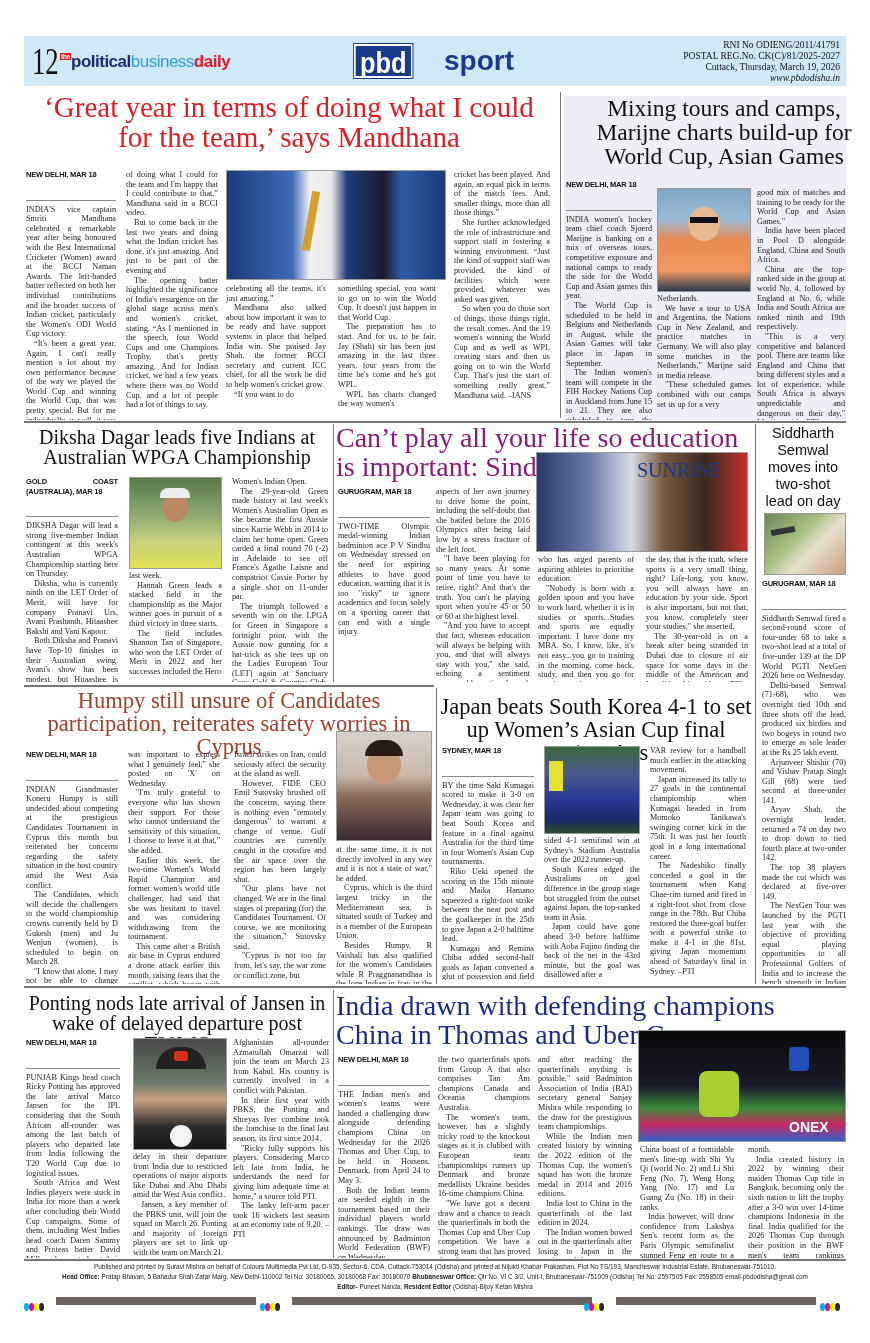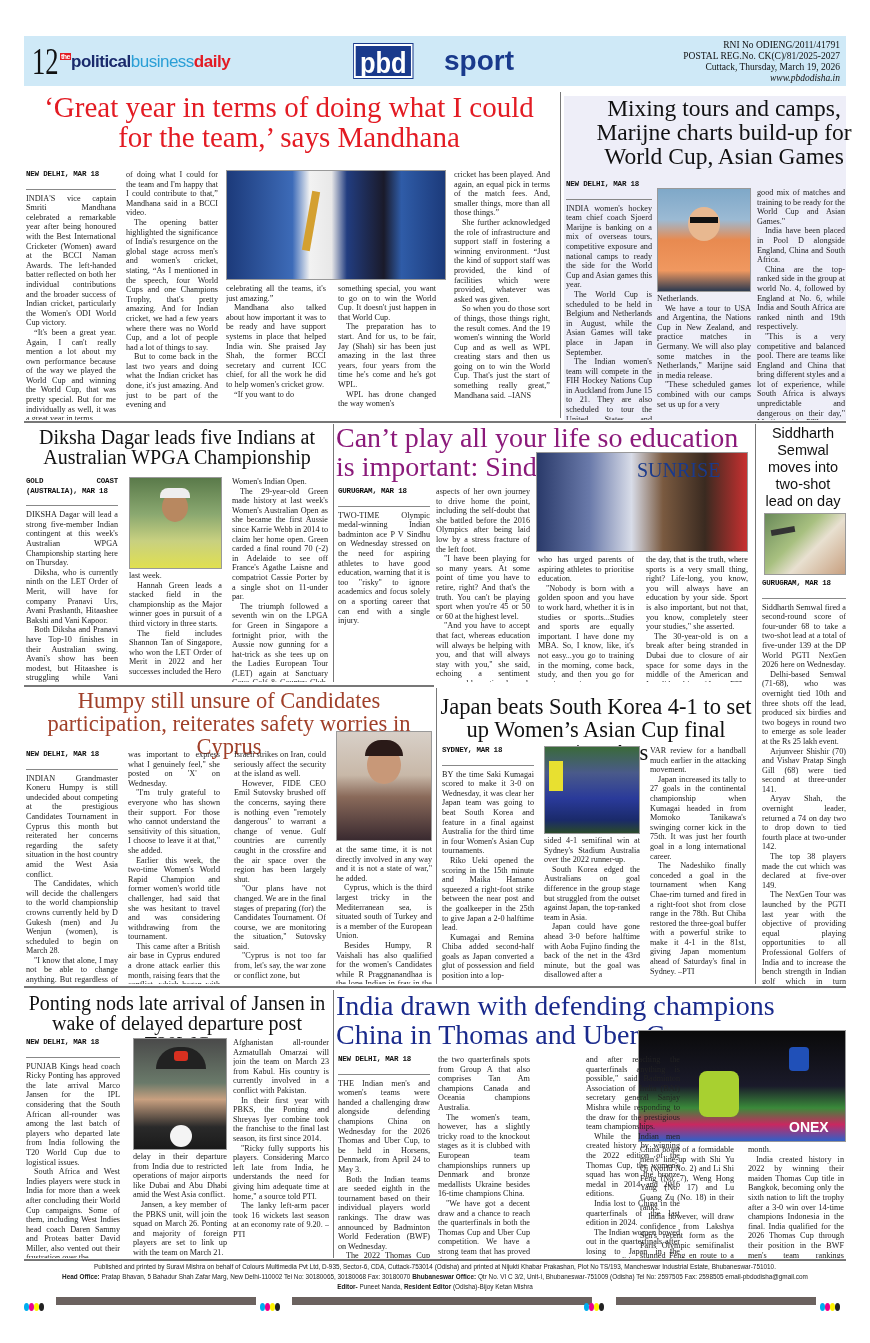--- a/index.html
+++ b/index.html
@@ -8,21 +8,21 @@
 .masthead{left:24px;top:36px;width:822px;height:50px;background:#cfe9f7}
 .pgnum{left:8px;top:6px;font-size:38px;font-family:"Liberation Serif",serif;line-height:38px;color:#111;transform:scaleX(.7);transform-origin:left}
 .brand{left:36px;top:16px;font-family:"Liberation Sans",sans-serif;font-weight:bold;font-size:17px;letter-spacing:-.5px}
 .brand .the{font-size:7px;background:#e31b23;color:#fff;padding:0 1px;position:relative;top:-8px}
 .brand .pol{color:#1a2a6c}.brand .bus{color:#2a9fd6;font-weight:normal}.brand .dly{color:#e31b23}
 .pbdlogo{left:330px;top:8px;height:34px;background:#1a3a8c;color:#fff;font-family:"Liberation Sans",sans-serif;font-weight:bold;font-size:30px;line-height:34px;padding:0 5px;border:2px solid #fff;outline:1px solid #1a3a8c;transform:scaleX(.85);transform-origin:left}
 .sport{left:420px;top:8px;color:#1a3a8c;font-family:"Liberation Sans",sans-serif;font-weight:bold;font-size:28px;line-height:34px}
 .reg{right:6px;top:4px;text-align:right;font-size:9.5px;line-height:11px;font-family:"Liberation Serif",serif;color:#111}
 .reg .web{font-style:italic}
 .hl{font-family:"Liberation Serif",serif;line-height:1.02;text-align:center}
-.dateline{font-family:Liberation Mono, monospace;font-weight:bold;font-size:7.5px;color:#111;border-bottom:1px solid #888;padding-bottom:9px;margin-bottom:4px;letter-spacing:-.2px}
+.dateline{font-family:Liberation Sans, sans-serif;font-weight:bold;font-size:7.5px;color:#111;border-bottom:1px solid #888;padding-bottom:20px;margin-bottom:4px;letter-spacing:-.2px}
 .col{font-size:8.2px;line-height:9.6px;text-align:justify;color:#222;overflow:hidden}
 .col p{text-indent:8px}
 .col p.first{text-indent:0}
 .photo{border:1px solid #999;overflow:hidden}
 .rule{height:1.5px;background:#777}
 .vrule{width:1px;background:#777}
 .footer{left:24px;top:1262px;width:822px;text-align:center;font-family:"Liberation Sans",sans-serif;font-size:6.4px;line-height:10px;color:#222}
 .footer b{font-weight:bold}
 .regbar{top:1297px;height:8px;background:#6b625f}
 .dot{width:5px;height:8px;border-radius:50%;display:inline-block;margin-right:0}
@@ -47,35 +47,35 @@
 
 <div class="abs hl" style="left:24px;top:93px;width:530px;font-size:29px;color:#e31b23;">‘Great year in terms of doing what I could for the team,’ says Mandhana</div>
 <div class="abs" style="left:26px;top:170px;width:530px;height:250px;">
   <div class="abs col" style="left:0;top:0;width:90px;height:250px;">
     <div class="dateline">NEW DELHI, MAR 18</div>
     <p class="first">INDIA'S vice captain Smriti Mandhana celebrated a remarkable year after being honoured with the Best International Cricketer (Women) award at the BCCI Naman Awards. The left-handed batter reflected on both her individual contributions and the broader success of Indian cricket, particularly the Women's ODI World Cup victory.</p>
     <p>“It's been a great year. Again, I can't really mention a lot about my own performance because of the way we played the World Cup and winning the World Cup, that was pretty special. But for me individually as well, it was a great year in terms</p>
   </div>
   <div class="abs col" style="left:100px;top:0;width:92px;height:250px;">
     <p class="first">of doing what I could for the team and I'm happy that I could contribute to that,” Mandhana said in a BCCI video.</p>
+    <p>But to come back in the last two years and doing what the Indian cricket has done, it's just amazing. And just to be part of the evening and</p>
     <p>The opening batter highlighted the significance of India's resurgence on the global stage across men's and women's cricket, stating, “As I mentioned in the speech, four World Cups and one Champions Trophy, that's pretty amazing. And for Indian cricket, we had a few years where there was no World Cup, and a lot of people had a lot of things to say.</p>
-    <p>But to come back in the last two years and doing what the Indian cricket has done, it's just amazing. And just to be part of the evening and</p>
   </div>
   <div class="abs photo" style="left:200px;top:0;width:220px;height:110px;background:linear-gradient(90deg,#1c3a7a 0%,#3d6bb8 30%,#f2f2f2 38%,#e8e8e8 48%,#223d80 55%,#1a1a2a 72%,#2f5ca8 80%,#1c3a7a 100%);">
     <div class="abs" style="left:80px;top:20px;width:8px;height:60px;background:#d4a030;transform:rotate(10deg)"></div>
   </div>
   <div class="abs col" style="left:200px;top:114px;width:100px;height:136px;">
     <p class="first">celebrating all the teams, it's just amazing.”</p>
     <p>Mandhana also talked about how important it was to be ready and have support systems in place that helped India win. She praised Jay Shah, the former BCCI secretary and current ICC chief, for all the work he did to help women's cricket grow.</p>
     <p>“If you want to do</p>
   </div>
   <div class="abs col" style="left:312px;top:114px;width:98px;height:136px;">
     <p class="first">something special, you want to go on to win the World Cup. It doesn't just happen in that World Cup.</p>
     <p>The preparation has to start. And for us, to be fair, Jay (Shah) sir has been just amazing in the last three years, four years from the time he's come and he's got WPL.</p>
-    <p>WPL has drone changed the way women's</p>
+    <p>WPL has charts changed the way women's</p>
   </div>
   <div class="abs col" style="left:428px;top:0;width:96px;height:250px;">
     <p class="first">cricket has been played. And again, an equal pick in terms of the match fees. And, smaller things, more than all those things.”</p>
     <p>She further acknowledged the role of infrastructure and support staff in fostering a winning environment. “Just the kind of support staff was provided, the kind of facilities which were provided, whatever was asked was given.</p>
     <p>So when you do those sort of things, those things right, the result comes. And the 19 women's winning the World Cup and as well as WPL creating stars and then us going on to win the World Cup. That's just the start of something really great,” Mandhana said. –IANS</p>
   </div>
 </div>
 <div class="abs vrule" style="left:560px;top:92px;height:326px;"></div>
 
 <div class="abs" style="left:564px;top:96px;width:282px;height:324px;background:#eeeef8;"></div>
@@ -268,21 +268,21 @@
     <div class="dateline">NEW DELHI, MAR 18</div>
     <p class="first">THE Indian men's and women's teams were handed a challenging draw alongside defending champions China on Wednesday for the 2026 Thomas and Uber Cup, to be held in Horsens, Denmark, from April 24 to May 3.</p>
     <p>Both the Indian teams are seeded eighth in the tournament based on their individual players world rankings. The draw was announced by Badminton World Federation (BWF) on Wednesday.</p>
     <p>The 2022 Thomas Cup champions India will be favourites to claim one of</p>
   </div>
   <div class="abs col" style="left:100px;top:0;width:92px;height:203px;">
     <p class="first">the two quarterfinals spots from Group A that also comprises Tan Am champions Canada and Oceania champions Australia.</p>
     <p>The women's team, however, has a slightly tricky road to the knockout stages as it is clubbed with European team championships runners up Denmark and bronze medallists Ukraine besides 16-time champions China.</p>
     <p>"We have got a decent draw and a chance to reach the quarterfinals in both the Thomas Cup and Uber Cup competition. We have a strong team that has proved that they can beat any top team on their day</p>
   </div>
-  <div class="abs col" style="left:200px;top:0;width:94px;height:203px;margin-left:48px;">
+  <div class="abs col" style="left:200px;top:0;width:94px;height:203px;">
     <p class="first">and after reaching the quarterfinals anything is possible," said Badminton Association of India (BAI) secretary general Sanjay Mishra while responding to the draw for the prestigious team championships.</p>
     <p>While the Indian men created history by winning the 2022 edition of the Thomas Cup, the women's squad has won the bronze medal in 2014 and 2016 editions.</p>
     <p>India lost to China in the quarterfinals of the last edition in 2024.</p>
     <p>The Indian women bowed out in the quarterfinals after losing to Japan in the previous edition.</p>
   </div>
   <div class="abs col" style="left:302px;top:90px;width:94px;height:113px;">
     <p class="first">China boast of a formidable men's line-up with Shi Yu Qi (world No. 2) and Li Shi Feng (No. 7), Weng Hong Yang (No. 17) and Lu Guang Zu (No. 18) in their ranks.</p>
     <p>India however, will draw confidence from Lakshya Sen's recent form as the Paris Olympic semifinalist stunned Feng en route to a runner-up finish at the All-England Championships earlier this</p>
   </div>
   <div class="abs col" style="left:410px;top:90px;width:96px;height:113px;">

